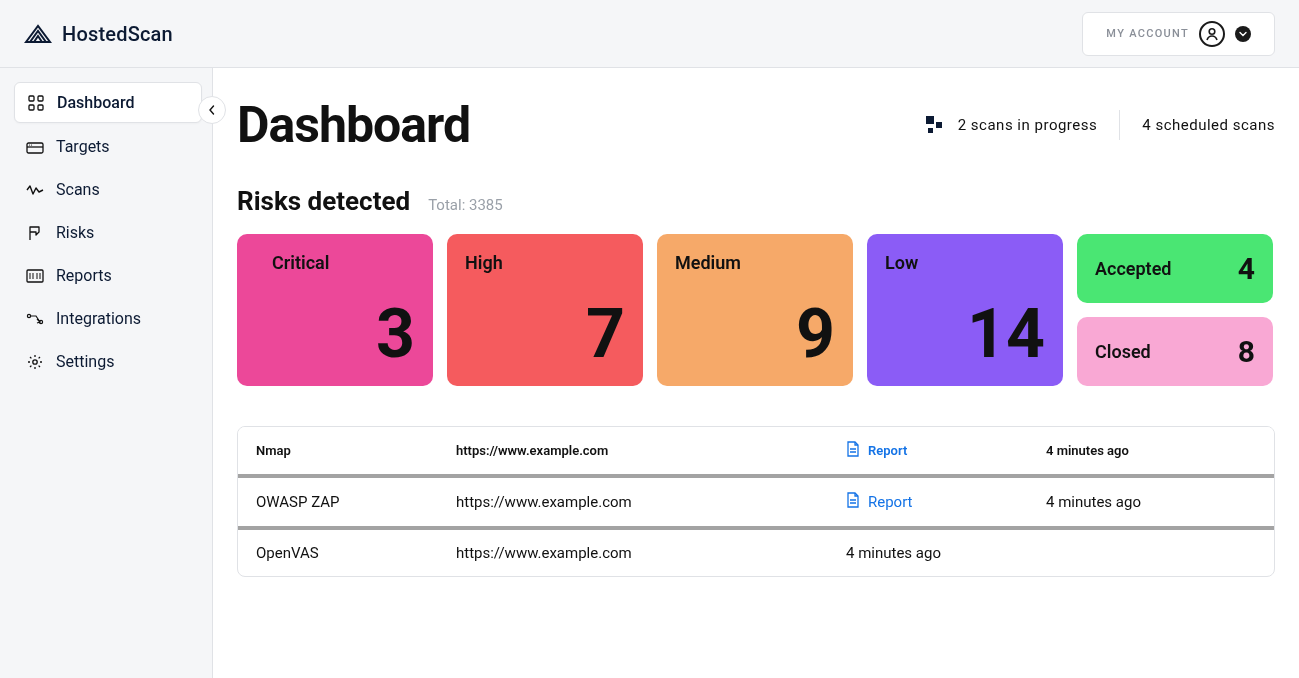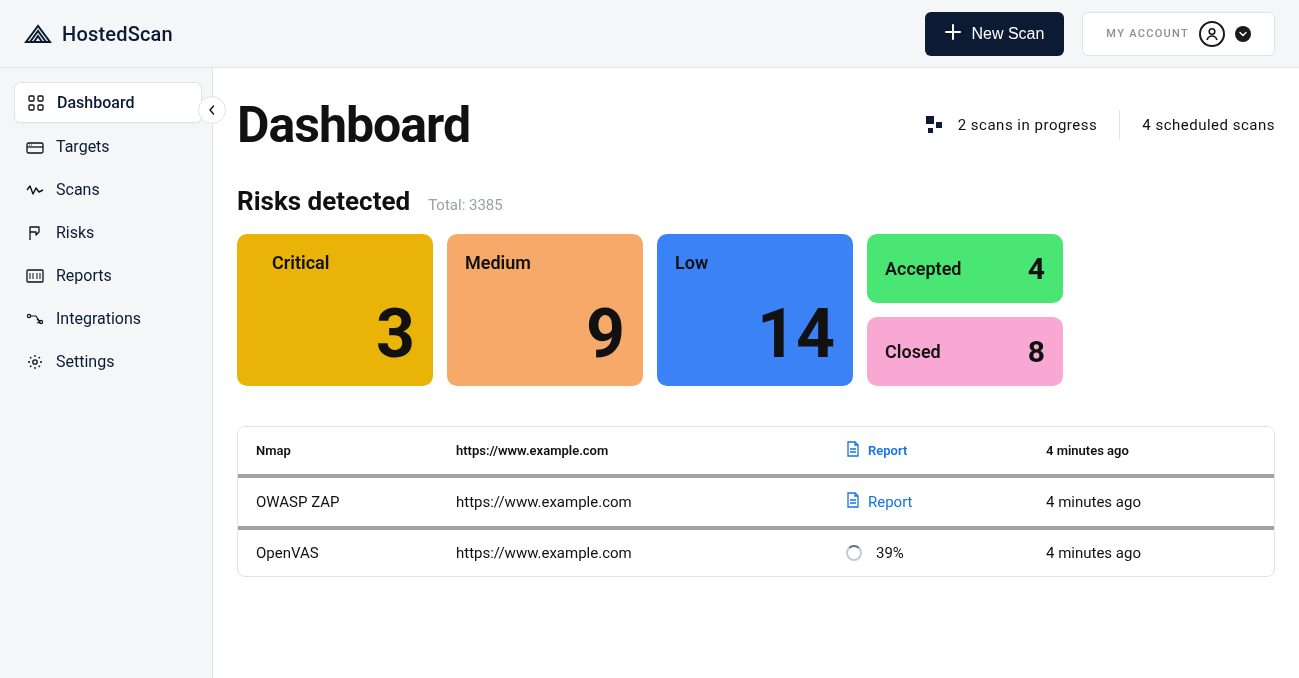--- a/index.html
+++ b/index.html
@@ -121,24 +121,24 @@
   .risk-grid { display: flex; gap: 14px; margin-bottom: 40px; }
   .risk-card {
     width: 196px; height: 152px;
     border-radius: 10px;
     padding: 18px;
     position: relative;
     display: flex; flex-direction: column; justify-content: space-between;
   }
   .risk-label { font-size: 18px; font-weight: 600; }
   .risk-value { font-size: 68px; font-weight: 700; align-self: flex-end; line-height: 1; }
-  .c-critical { background: #eab308; padding-left: 35px; }
+  .c-critical { background: #ec4899; padding-left: 35px; }
   .c-high     { background: #f55b5e; }
   .c-medium   { background: #f6a969; }
-  .c-low      { background: #3b82f6; }
+  .c-low      { background: #8b5cf6; }
   .side-cards { display: flex; flex-direction: column; gap: 14px; width: 196px; }
   .side-card {
     border-radius: 10px;
     padding: 18px;
     display: flex; align-items: center; justify-content: space-between;
     height: 69px;
   }
   .side-label { font-size: 18px; font-weight: 600; }
   .side-value { font-size: 30px; font-weight: 700; }
   .c-accepted { background: #4ae673; gap: 27px; }
@@ -177,28 +177,20 @@
     <span class="logo-mark">
       <svg width="28" height="24" viewBox="0 0 28 24">
         <path d="M2 20 L14 4 L26 20 Z" fill="none" stroke="#0c1a33" stroke-width="2"></path>
         <path d="M6 20 L14 9 L22 20" fill="none" stroke="#0c1a33" stroke-width="2"></path>
         <path d="M10 20 L14 14 L18 20" fill="none" stroke="#0c1a33" stroke-width="2"></path>
       </svg>
     </span>
     <span class="logo-text">HostedScan</span>
   </div>
   <div class="header-right">
-    <button class="btn-new-scan">
-      <span>
-        <svg width="16" height="16" viewBox="0 0 16 16">
-            <path d="M8 1v14M1 8h14" stroke="#fff" stroke-width="2" stroke-linecap="round"></path>
-          </svg>
-      </span>
-      <span>New Scan</span>
-    </button>
     <div class="account-box">
       <span class="account-label">MY ACCOUNT</span>
       <span class="avatar-circle">
         <svg width="14" height="14" viewBox="0 0 14 14">
             <circle cx="7" cy="4.5" r="2.8" fill="none" stroke="#1a1a1a" stroke-width="1.6"></circle>
             <path d="M2 13c1-3 3-4 5-4s4 1 5 4" fill="none" stroke="#1a1a1a" stroke-width="1.6"></path>
           </svg>
       </span>
       <span class="chev-down">
         <svg width="8" height="8" viewBox="0 0 8 8">
@@ -312,20 +304,24 @@
     <div class="section-title-row">
       <h2 class="section-title">Risks detected</h2>
       <span class="total-text">Total: 3385</span>
     </div>
 
     <div class="risk-grid">
       <div class="risk-card c-critical">
         <span class="risk-label">Critical</span>
         <span class="risk-value">3</span>
       </div>
+      <div class="risk-card c-high">
+        <span class="risk-label">High</span>
+        <span class="risk-value">7</span>
+      </div>
       <div class="risk-card c-medium">
         <span class="risk-label">Medium</span>
         <span class="risk-value">9</span>
       </div>
       <div class="risk-card c-low">
         <span class="risk-label">Low</span>
         <span class="risk-value">14</span>
       </div>
       <div class="side-cards">
         <div class="side-card c-accepted">
@@ -370,21 +366,17 @@
               </svg>
           </span>
           <span>Report</span>
         </div>
         <div>4 minutes ago</div>
       </div>
 
       <div class="trow">
         <div>OpenVAS</div>
         <div>https://www.example.com</div>
-        <div class="progress-cell">
-          <span class="spinner"></span>
-          <span>39%</span>
-        </div>
         <div>4 minutes ago</div>
       </div>
     </div>
   </main>
 </div>
 
 </body></html>

